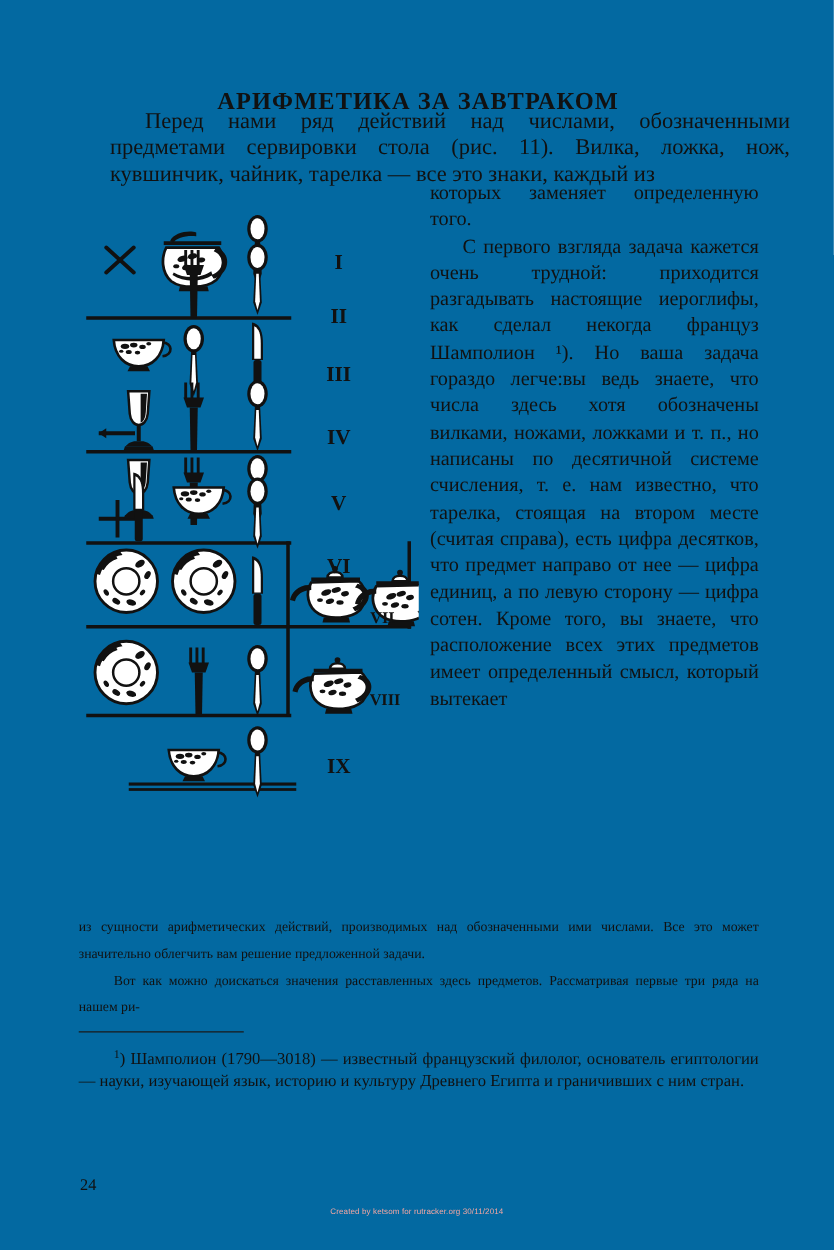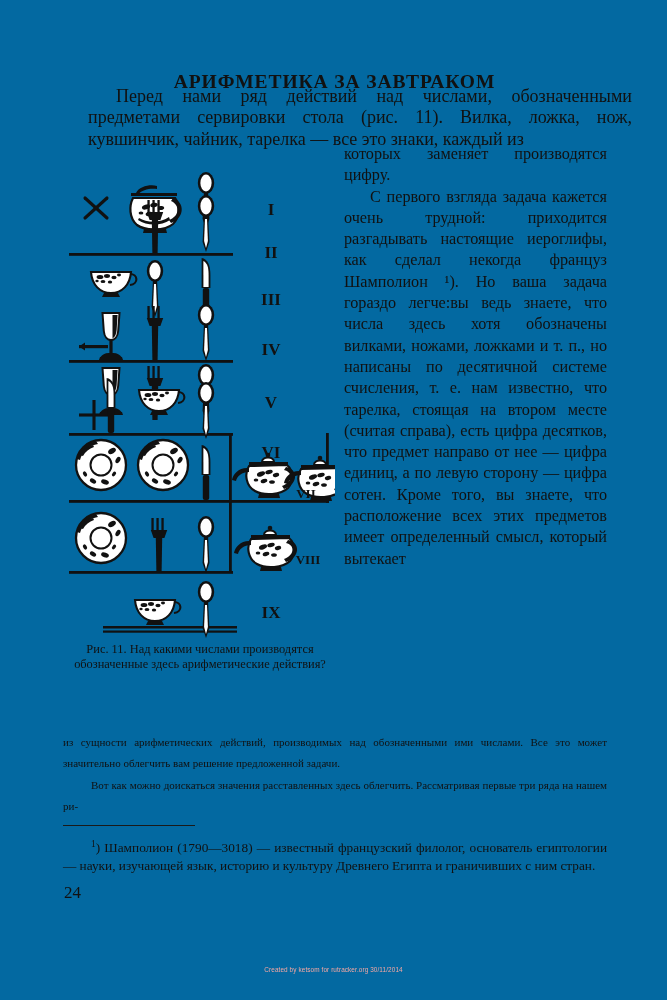--- a/index.html
+++ b/index.html
@@ -123,22 +123,22 @@
     font-size: 13.3px;
     line-height: 17.4px;
     text-align: justify;
     text-indent: 28px;
   }
   .footnote sup { font-size: 9.5px; }
 
   .folio {
     position: absolute;
     left: 64px;
-    top: 883px;
-    font-size: 17px;
+    top: 940px;
+    font-size: 13px;
   }
 
   .watermark {
     position: absolute;
     left: 0;
     top: 966px;
     width: 667px;
     text-align: center;
     font-size: 6.4px;
     color: #f4a7a3;
@@ -400,31 +400,30 @@
           <text x="208" y="195">IV</text>
           <text x="208" y="248">V</text>
           <text x="208" y="298">VI</text>
           <text x="243" y="338" font-size="13">VII</text>
           <text x="245" y="404" font-size="13">VIII</text>
           <text x="208" y="458">IX</text>
         </g>
       </svg>
     </div>
 
-    <div class="fig-caption">Рис. 11. Над какими числами производятся обозначенные здесь арифметические действия?</div>
   </div>
 
   <div class="col-right">
-    <p class="cont">которых заменяет производятся цифру.</p>
+    <p class="cont">которых заменяет определенную того.</p>
     <p>С первого взгляда задача кажется очень трудной: приходится разгадывать настоящие иероглифы, как сделал некогда француз Шамполион ¹). Но ваша задача гораздо легче:вы ведь знаете, что числа здесь хотя обозначены вилками, ножами, ложками и т. п., но написаны по десятичной системе счисления, т. е. нам известно, что тарелка, стоящая на втором месте (считая справа), есть цифра десятков, что предмет направо от нее — цифра единиц, а по левую сторону — цифра сотен. Кроме того, вы знаете, что расположение всех этих предметов имеет определенный смысл, который вытекает</p>
   </div>
 
   <div class="bottom-text">
     <p class="cont">из сущности арифметических действий, производимых над обозначенными ими числами. Все это может значительно облегчить вам решение предложенной задачи.</p>
-    <p>Вот как можно доискаться значения расставленных здесь облегчить. Рассматривая первые три ряда на нашем ри-</p>
+    <p>Вот как можно доискаться значения расставленных здесь предметов. Рассматривая первые три ряда на нашем ри-</p>
   </div>
 
   <div class="footnote-rule"></div>
   <div class="footnote"><sup>1</sup><span>) Шамполион (1790—3018) — известный французский филолог, основатель египтологии — науки, изучающей язык, историю и культуру Древнего Египта и граничивших с ним стран.</span></div>
 
   <div class="folio">24</div>
 
   <div class="watermark">Created by ketsom for rutracker.org 30/11/2014</div>
 
 </div>

